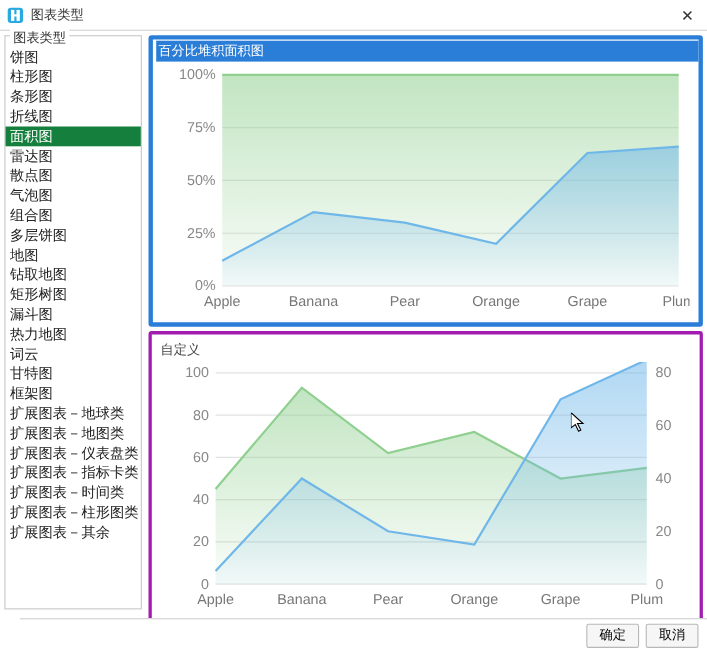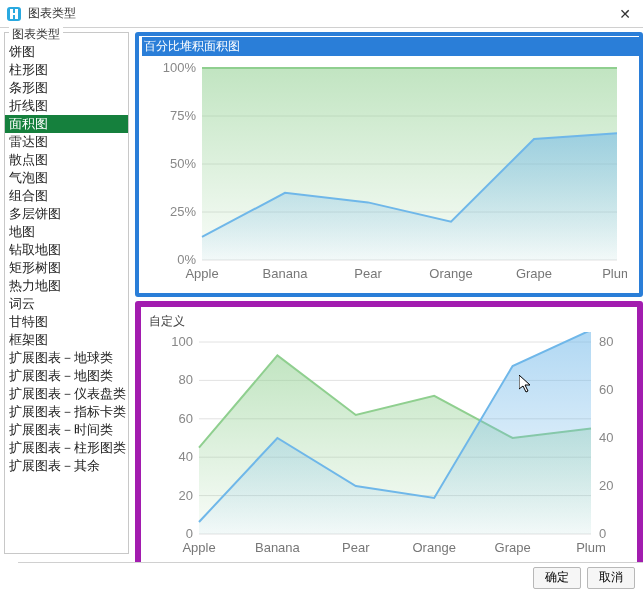--- a/index.html
+++ b/index.html
@@ -63,21 +63,21 @@
     color: #fff;
   }
   .preview {
     flex: 1;
     padding-left: 6px;
     display: flex;
     flex-direction: column;
     gap: 4px;
   }
   .card {
-    border: 6px solid #a21caf;
+    border: 3px solid #a21caf;
     border-radius: 3px;
     padding: 6px 8px 8px 8px;
     position: relative;
   }
   .card.selected {
     border: 4px solid #2a7ed8;
     padding: 3px 5px 5px 8px;
   }
   .card-title {
     font-size: 12px;
@@ -146,20 +146,21 @@
         <div class="sb-item">折线图</div>
         <div class="sb-item selected">面积图</div>
         <div class="sb-item">雷达图</div>
         <div class="sb-item">散点图</div>
         <div class="sb-item">气泡图</div>
         <div class="sb-item">组合图</div>
         <div class="sb-item">多层饼图</div>
         <div class="sb-item">地图</div>
         <div class="sb-item">钻取地图</div>
         <div class="sb-item">矩形树图</div>
+        <div class="sb-item">漏斗图</div>
         <div class="sb-item">热力地图</div>
         <div class="sb-item">词云</div>
         <div class="sb-item">甘特图</div>
         <div class="sb-item">框架图</div>
         <div class="sb-item">扩展图表－地球类</div>
         <div class="sb-item">扩展图表－地图类</div>
         <div class="sb-item">扩展图表－仪表盘类</div>
         <div class="sb-item">扩展图表－指标卡类</div>
         <div class="sb-item">扩展图表－时间类</div>
         <div class="sb-item">扩展图表－柱形图类</div>

